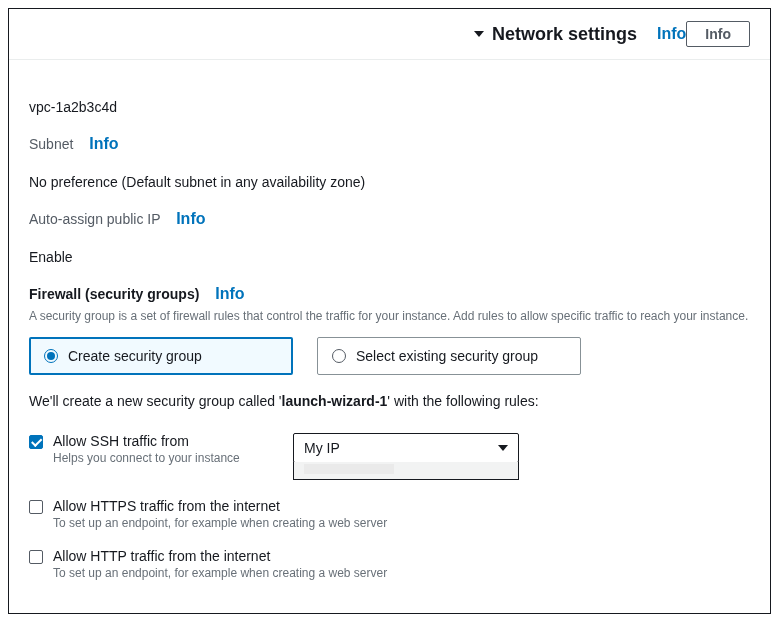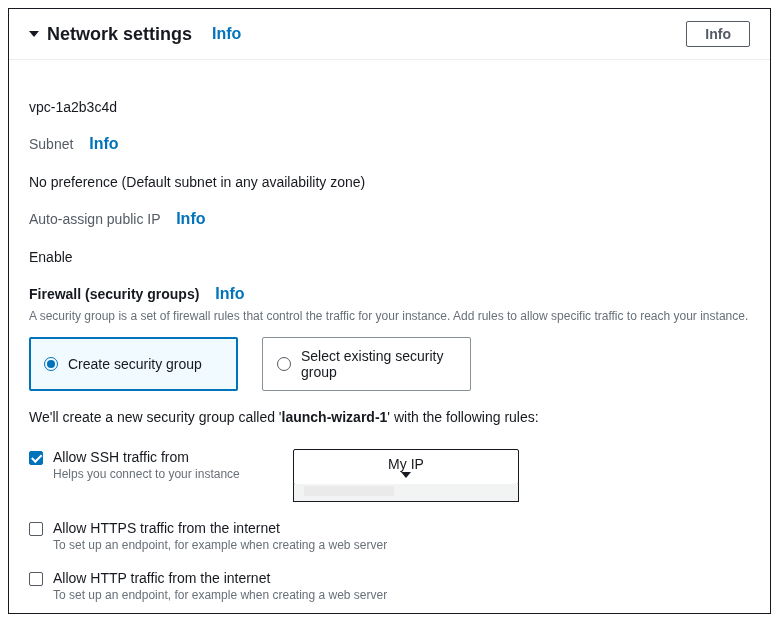--- a/index.html
+++ b/index.html
@@ -11,21 +11,21 @@
       padding: 8px;
     }
     .panel {
       border: 1px solid #16191f;
       width: 763px;
       height: 606px;
     }
     .header {
       display: flex;
       align-items: center;
-      justify-content: space-between;
+      justify-content: flex-end;
       padding: 12px 20px;
       border-bottom: 1px solid #eaeded;
     }
     .header-left { display: flex; align-items: center; gap: 8px; }
     .caret {
       width: 0; height: 0;
       border-left: 5px solid transparent;
       border-right: 5px solid transparent;
       border-top: 6px solid #16191f;
       display: inline-block;
@@ -57,21 +57,21 @@
     .desc { color: #687078; font-size: 12px; line-height: 1.5; margin-top: 2px; }
 
     .tile-row { display: flex; gap: 24px; margin-top: 12px; }
     .tile {
       display: flex;
       align-items: center;
       gap: 10px;
       border: 1px solid #879196;
       border-radius: 2px;
       padding: 10px 14px;
-      width: 209px;
+      width: 264px;
       cursor: pointer;
       background: #fff;
     }
     .tile.selected {
       border: 2px solid #0073bb;
       background: #f1faff;
       padding: 9px 13px;
     }
     .radio {
       width: 14px; height: 14px;
@@ -120,21 +120,20 @@
     .select-wrap { width: 226px; }
     .select {
       border: 1px solid #16191f;
       border-radius: 2px;
       padding: 6px 10px;
       display: flex;
       align-items: center;
       justify-content: space-between;
       cursor: pointer;
       font-size: 14px;
-      flex-direction: column;
     }
     .select .chev {
       width: 0; height: 0;
       border-left: 5px solid transparent;
       border-right: 5px solid transparent;
       border-top: 6px solid #16191f;
     }
     .select-sub {
       font-size: 12px; color: #687078;
       padding: 2px 10px 6px 10px;

